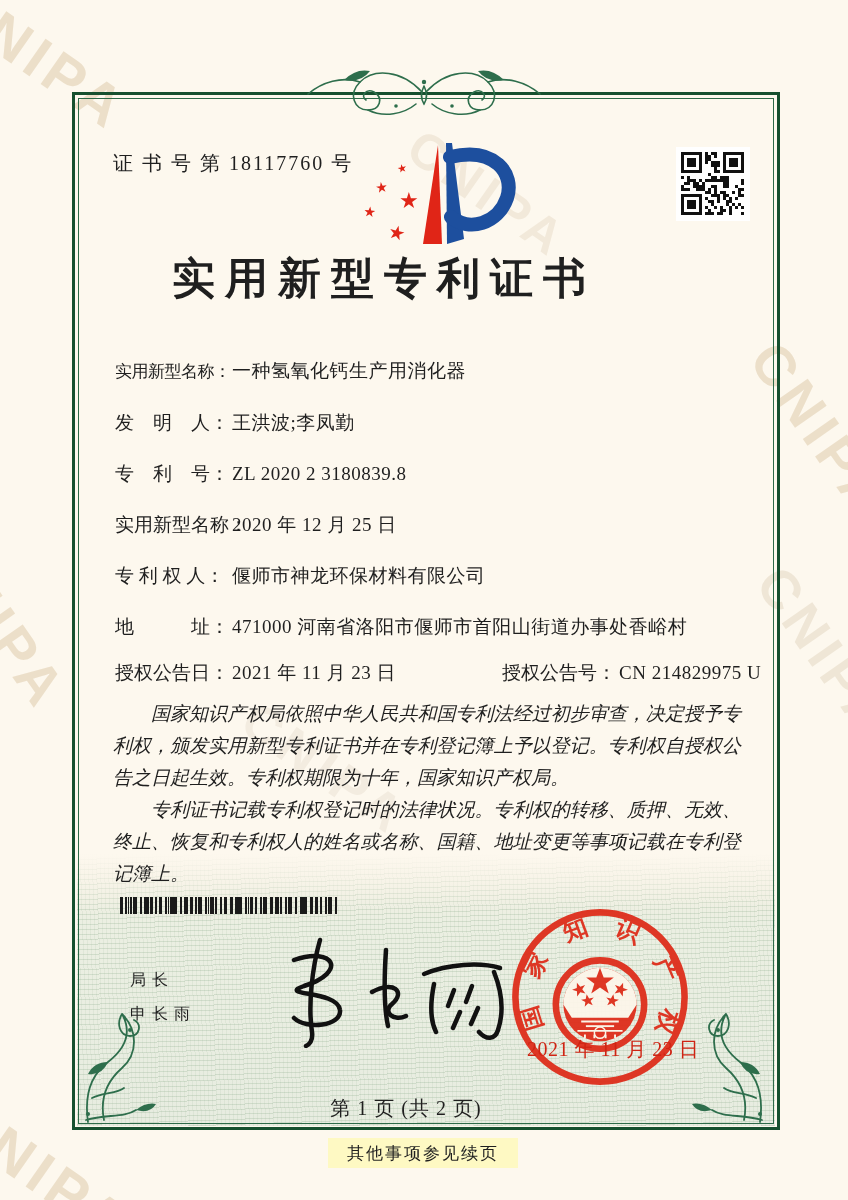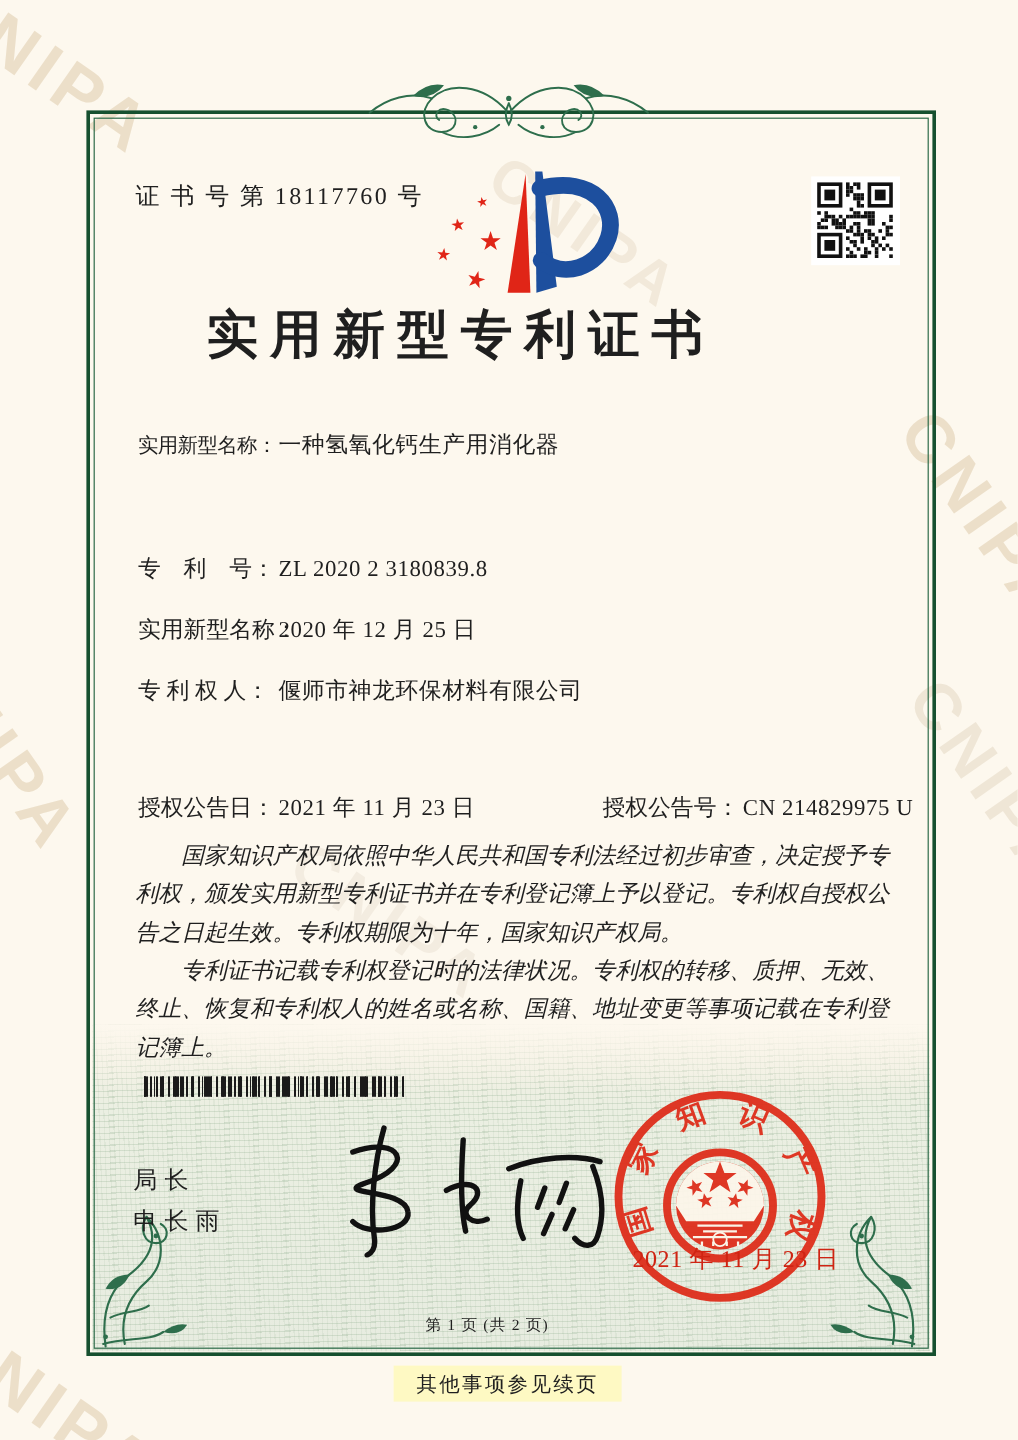--- a/index.html
+++ b/index.html
@@ -91,37 +91,37 @@
 
   
   .barcode{
     position:absolute;left:120px;top:897px;width:218px;height:17px;
     background:
       repeating-linear-gradient(90deg,#1a1a1a 0 2px,rgba(0,0,0,0) 2px 5px),
       repeating-linear-gradient(90deg,#1a1a1a 0 1px,rgba(0,0,0,0) 1px 8px),
       repeating-linear-gradient(90deg,#1a1a1a 0 3px,rgba(0,0,0,0) 3px 13px);
   }
   .director-title,.director-name{
-    position:absolute;left:111px;
+    position:absolute;left:130px;
     font-family:Liberation Serif, serif;
-    font-size:20px;letter-spacing:6px;
+    font-size:16px;letter-spacing:6px;
   }
   .director-title{top:970px;}
   .director-name{top:1004px;}
   .signature{position:absolute;left:258px;top:928px;width:250px;height:120px;}
 
   .seal{position:absolute;left:506px;top:903px;width:188px;height:188px;}
   .seal-date{
     position:absolute;left:527px;top:1036px;width:170px;
     font-size:20px;color:#cf2413;white-space:nowrap;letter-spacing:0.5px;
   }
 
   .page-no{
     position:absolute;left:0;top:1095px;width:812px;text-align:center;
-    font-size:13px;letter-spacing:1px;
+    font-size:20px;letter-spacing:1px;
   }
 
   .footnote{
     position:absolute;left:328px;top:1138px;width:190px;height:30px;
     background:#fef9c3;
     display:flex;align-items:center;justify-content:center;
     font-size:17px;letter-spacing:2px;
   }
 
   
@@ -330,28 +330,34 @@
         <i style="grid-area: 21 / 17;"></i>
         <i style="grid-area: 21 / 21;"></i>
       </div>
   </div>
 
   <div class="title">实用新型专利证书</div>
 
   <div class="row r1" style="top:358px">
     <span class="lbl">实用新型名称：</span><span class="val">一种氢氧化钙生产用消化器</span>
   </div>
+  <div class="row" style="top:410px">
+    <span class="lbl">发　明　人：</span><span class="val">王洪波;李凤勤</span>
+  </div>
   <div class="row" style="top:461px">
     <span class="lbl">专　利　号：</span><span class="val">ZL 2020 2 3180839.8</span>
   </div>
   <div class="row" style="top:512px">
     <span class="lbl">实用新型名称：</span><span class="val">2020 年 12 月 25 日</span>
   </div>
   <div class="row" style="top:563px">
     <span class="lbl">专 利 权 人：</span><span class="val">偃师市神龙环保材料有限公司</span>
+  </div>
+  <div class="row" style="top:614px">
+    <span class="lbl">地　　　址：</span><span class="val">471000 河南省洛阳市偃师市首阳山街道办事处香峪村</span>
   </div>
   <div class="row" style="top:660px">
     <span class="lbl">授权公告日：</span><span class="val">2021 年 11 月 23 日</span><span class="lbl2">授权公告号：</span><span class="val">CN 214829975 U</span>
   </div>
 
   <div class="body-text">
     <p>国家知识产权局依照中华人民共和国专利法经过初步审查，决定授予专利权，颁发实用新型专利证书并在专利登记簿上予以登记。专利权自授权公告之日起生效。专利权期限为十年，国家知识产权局。</p>
     <p>专利证书记载专利权登记时的法律状况。专利权的转移、质押、无效、终止、恢复和专利权人的姓名或名称、国籍、地址变更等事项记载在专利登记簿上。</p>
   </div>
 

